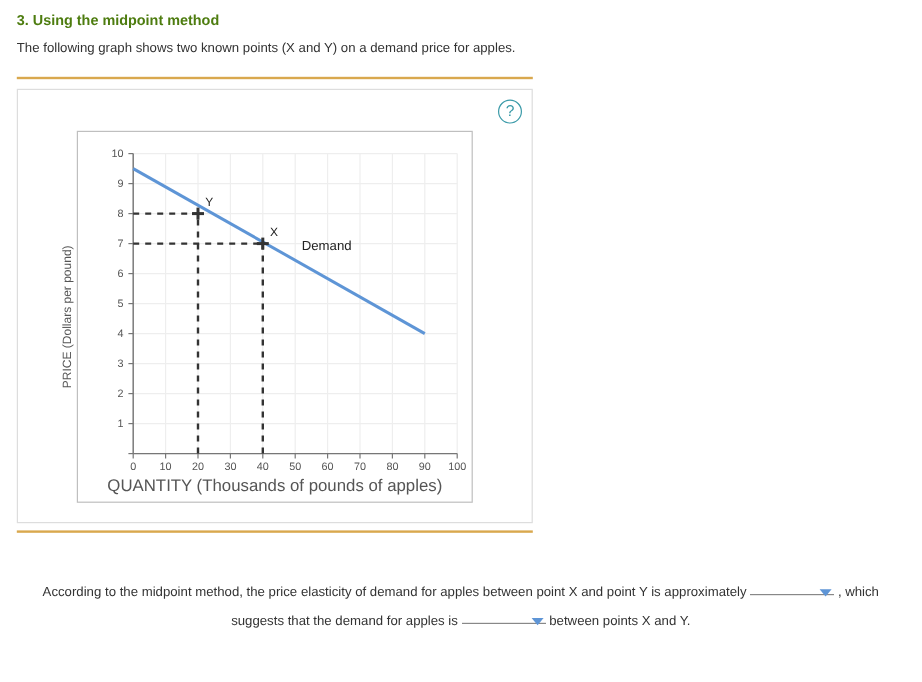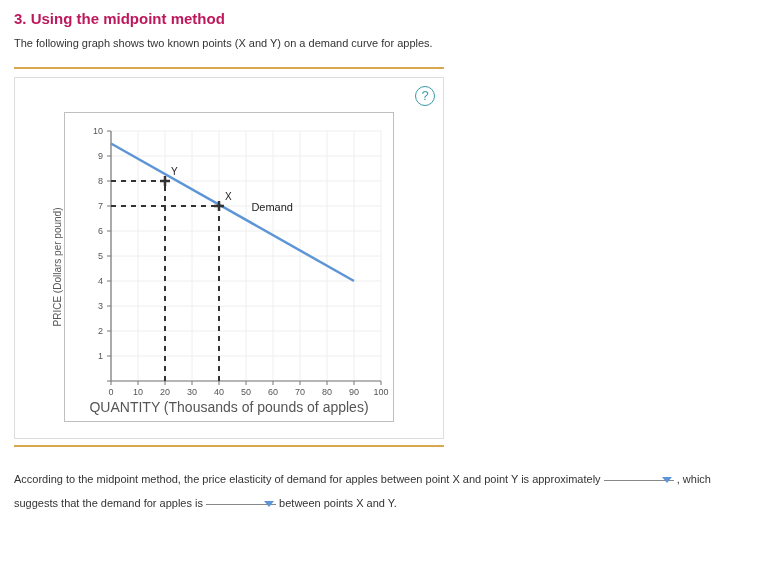--- a/index.html
+++ b/index.html
@@ -4,21 +4,21 @@
 <style>
   * { box-sizing: border-box; margin: 0; padding: 0; }
   body {
     font-family: Arial, Helvetica, sans-serif;
     font-size: 11px;
     color: #333;
     padding: 10px 14px;
     background: #fff;
     width: 768px;
   }
-  .q-title { color: #be185d; font-weight: bold; font-size: 15px; margin-bottom: 10px; }
+  .q-title { color: #4d7c0f; font-weight: bold; font-size: 12px; margin-bottom: 10px; }
   .q-intro { font-size: 11px; margin-bottom: 18px; }
   .hr-orange {
     border: none;
     border-top: 2px solid #d9a84e;
     margin: 0 0 8px 0;
     width: 430px;
   }
   .outer-card {
     border: 1px solid #ddd;
     width: 430px;
@@ -62,21 +62,21 @@
     font-size: 14px;
     color: #555;
   }
   .tick-label { font-size: 9px; fill: #555; }
   .demand-line { stroke: #5e95d6; stroke-width: 2.5; fill: none; }
   .dashed { stroke: #333; stroke-width: 2; stroke-dasharray: 5 5; fill: none; }
   .pt-plus { stroke: #333; stroke-width: 2.5; }
   .pt-label { font-size: 10px; fill: #222; }
   .demand-label { font-size: 11px; fill: #222; }
 
-  .paragraph { font-size: 11px; line-height: 2.2; margin-top: 20px; }
+  .paragraph { font-size: 11px; line-height: 2.2; margin-top: 38px; text-align: center; }
   .dropdown {
     display: inline-block;
     border-bottom: 1px solid #888;
     min-width: 70px;
     padding: 0 2px;
     cursor: pointer;
     position: relative;
     text-align: right;
     height: 14px;
     vertical-align: baseline;
@@ -88,21 +88,21 @@
     border-right: 5px solid transparent;
     border-top: 6px solid #5e95d6;
     margin-left: 4px;
     vertical-align: middle;
   }
 </style>
 </head>
 <body>
 
 <div class="q-title">3. Using the midpoint method</div>
-<p class="q-intro">The following graph shows two known points (X and Y) on a demand curve for apples.</p>
+<p class="q-intro">The following graph shows two known points (X and Y) on a demand price for apples.</p>
 
 <hr class="hr-orange">
 
 <div class="outer-card">
   <div class="help-btn">?</div>
 
   <div class="plot-wrap">
     <div class="y-axis-label">PRICE (Dollars per pound)</div>
     <svg class="chart" width="330" height="310">
       <g id="chart-g">

